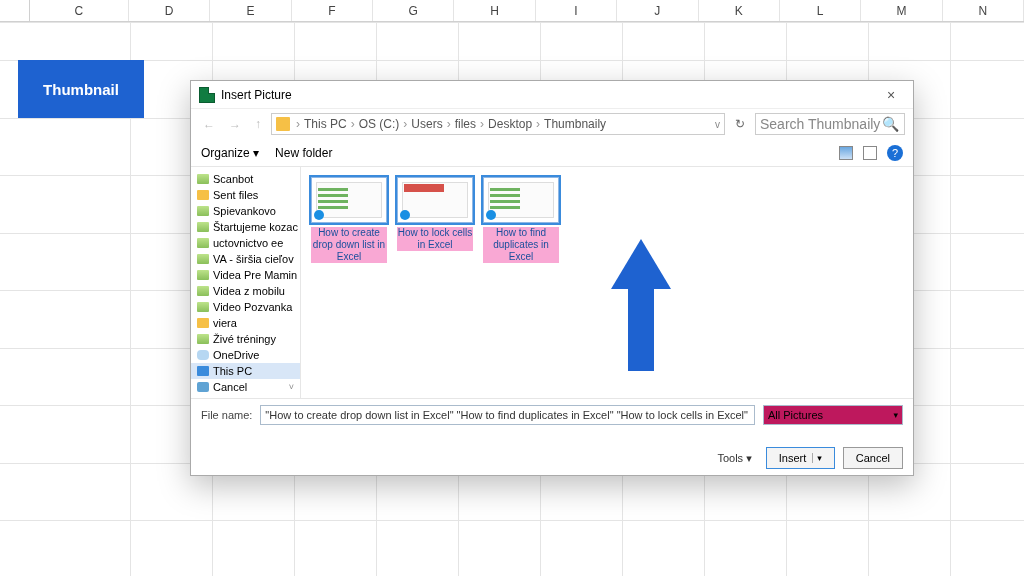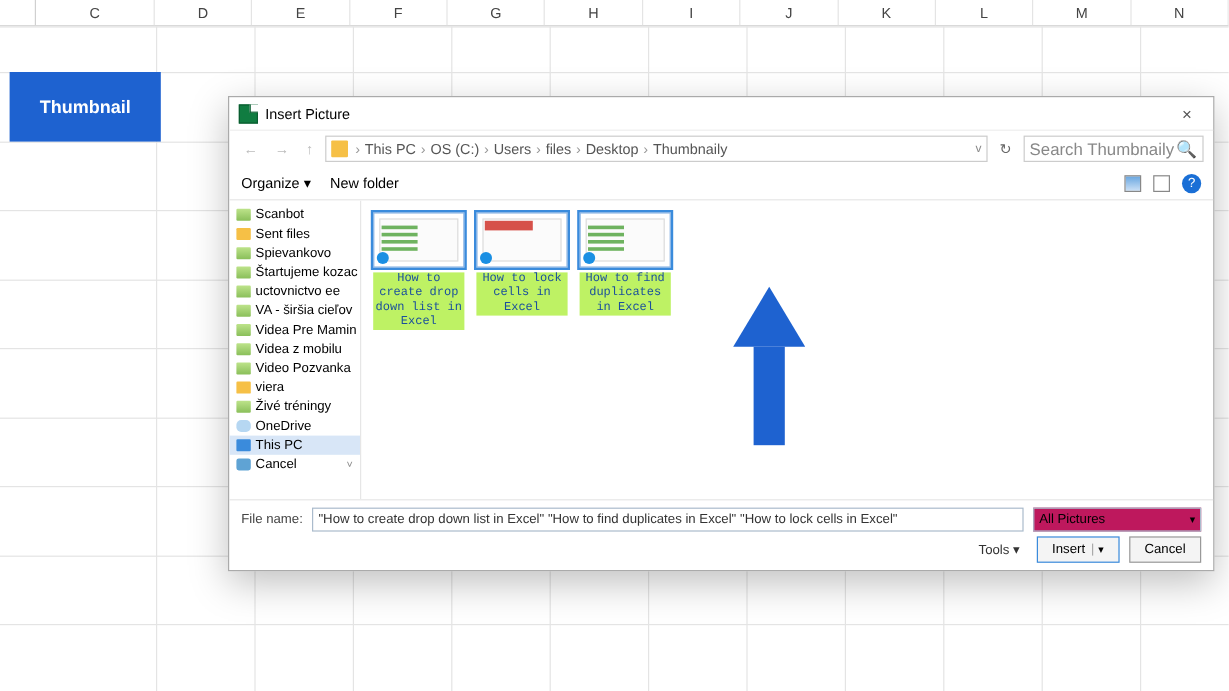--- a/index.html
+++ b/index.html
@@ -6,24 +6,24 @@
   body { background: #fff; width: 1024px; height: 576px; overflow: hidden; position: relative; }
 
   
   .grid { position: absolute; inset: 0; }
   .col-headers { display: flex; height: 22px; border-bottom: 1px solid #d0d0d0; font-size: 12px; color: #444; }
   .col-headers .gutter { width: 30px; border-right: 1px solid #d0d0d0; }
   .col-headers .col { width: 82px; text-align: center; line-height: 22px; border-right: 1px solid #e4e4e4; }
   .rowline { position: absolute; left: 0; right: 0; height: 1px; background: #e4e4e4; }
   .colline { position: absolute; top: 22px; bottom: 0; width: 1px; background: #e4e4e4; }
 
-  .cell-thumb { position: absolute; left: 8px; top: 60px; width: 126px; height: 58px; background: #1e62d0; color: #fff; display: flex; align-items: center; justify-content: center; font-weight: 700; font-size: 15px; }
+  .cell-thumb { position: absolute; left: 18px; top: 60px; width: 126px; height: 58px; background: #1e62d0; color: #fff; display: flex; align-items: center; justify-content: center; font-weight: 700; font-size: 15px; }
 
   
-  .dialog { position: absolute; left: 190px; top: 80px; width: 822px; height: 396px; background: #fff; border: 1px solid #aaa; box-shadow: 0 10px 30px rgba(0,0,0,0.25); display: flex; flex-direction: column; }
+  .dialog { position: absolute; left: 190px; top: 80px; width: 724px; height: 396px; background: #fff; border: 1px solid #aaa; box-shadow: 0 10px 30px rgba(0,0,0,0.25); display: flex; flex-direction: column; }
   .titlebar { height: 28px; display: flex; align-items: center; padding: 0 8px; border-bottom: 1px solid #eee; font-size: 12px; }
   .titlebar .icon { width: 16px; height: 16px; margin-right: 6px; background:#107c41; border:1px solid #0a5c30; position:relative; }
   .titlebar .icon:after{content:""; position:absolute; right:-1px; top:-1px; width:6px; height:6px; background:#fff; border-left:1px solid #0a5c30; border-bottom:1px solid #0a5c30;}
   .titlebar .spacer { flex: 1; }
   .titlebar .close { width: 28px; text-align: center; font-size: 14px; color: #555; cursor: pointer; }
 
   .navrow { height: 30px; display: flex; align-items: center; padding: 0 8px; gap: 6px; font-size: 12px; color: #555; }
   .navarrow { color: #bbb; padding: 0 4px; }
   .breadcrumbs { flex: 1; display: flex; align-items: center; border: 1px solid #ccc; height: 22px; padding: 0 4px; gap: 2px; overflow: hidden; }
   .bc-folder { width: 14px; height: 14px; background: #f6c046; border-radius: 1px; margin-right: 2px; }
@@ -52,28 +52,28 @@
 
   .files { flex:1; padding:10px; display:flex; gap:10px; align-items:flex-start; position:relative; }
   .file { width:76px; text-align:center; font-size:10px; color:#1a4f9c; cursor:pointer; }
   .file .thumb { width:76px; height:46px; border:1px solid #8fb7e5; background:#fff; position:relative; overflow:hidden;}
   .file.selected .thumb { outline:2px solid #3a8bdc; }
   .file .thumb .inner { position:absolute; inset:4px; border:1px solid #ddd; background:#fbfbfb;}
   .file .thumb .redbar { position:absolute; left:6px; top:6px; width:40px; height:8px; background:#d6514a; }
   .file .thumb .grnrow { position:absolute; left:6px; width:30px; height:3px; background:#6fb360; }
   .file .thumb .sync { position:absolute; left:2px; bottom:2px; width:10px; height:10px; border-radius:50%; background:#1a8fe3; }
   .file .cap { margin-top:4px; line-height:1.2; }
-  .file.selected .cap { background:#bef264;font-family:Liberation Mono, monospace; }
+  .file.selected .cap { background:#f9a8d4; }
 
   .big-arrow { position:absolute; left:315px; top:72px; width:50px; height:130px; }
   .big-arrow .head { width:0; height:0; border-left:30px solid transparent; border-right:30px solid transparent; border-bottom:50px solid #1e62d0; margin-left:-5px; }
   .big-arrow .shaft { width:26px; height:82px; background:#1e62d0; margin:0 auto; }
 
   .footer { border-top:1px solid #e6e6e6; padding:6px 10px; font-size:11px; }
-  .fn-row { display:flex; align-items:center; gap:8px; margin-bottom:4px; }
+  .fn-row { display:flex; align-items:center; gap:8px; margin-bottom:22px; }
   .fn-label { color:#444; }
   .fn-input { flex:1; border:1px solid #abc; height:20px; background:#fff; padding:0 4px; font-size:11px; color:#333; }
   .fn-filter { width:140px; border:1px solid #abc; height:20px; background:#be185d; padding:0 4px; display:flex; align-items:center; justify-content:space-between; }
   .btn-row { display:flex; align-items:center; justify-content:flex-end; gap:8px; }
   .tools { color:#333; padding-right:6px; }
   .btn { border:1px solid #999; height:22px; padding:0 12px; background:#f4f4f4; display:flex; align-items:center; font-size:11px; cursor:pointer; }
   .btn.primary { border-color:#3a8bdc; }
   .btn .split { margin-left:6px; padding-left:4px; border-left:1px solid #aaa; font-size:9px; }
 </style>
 </head>

